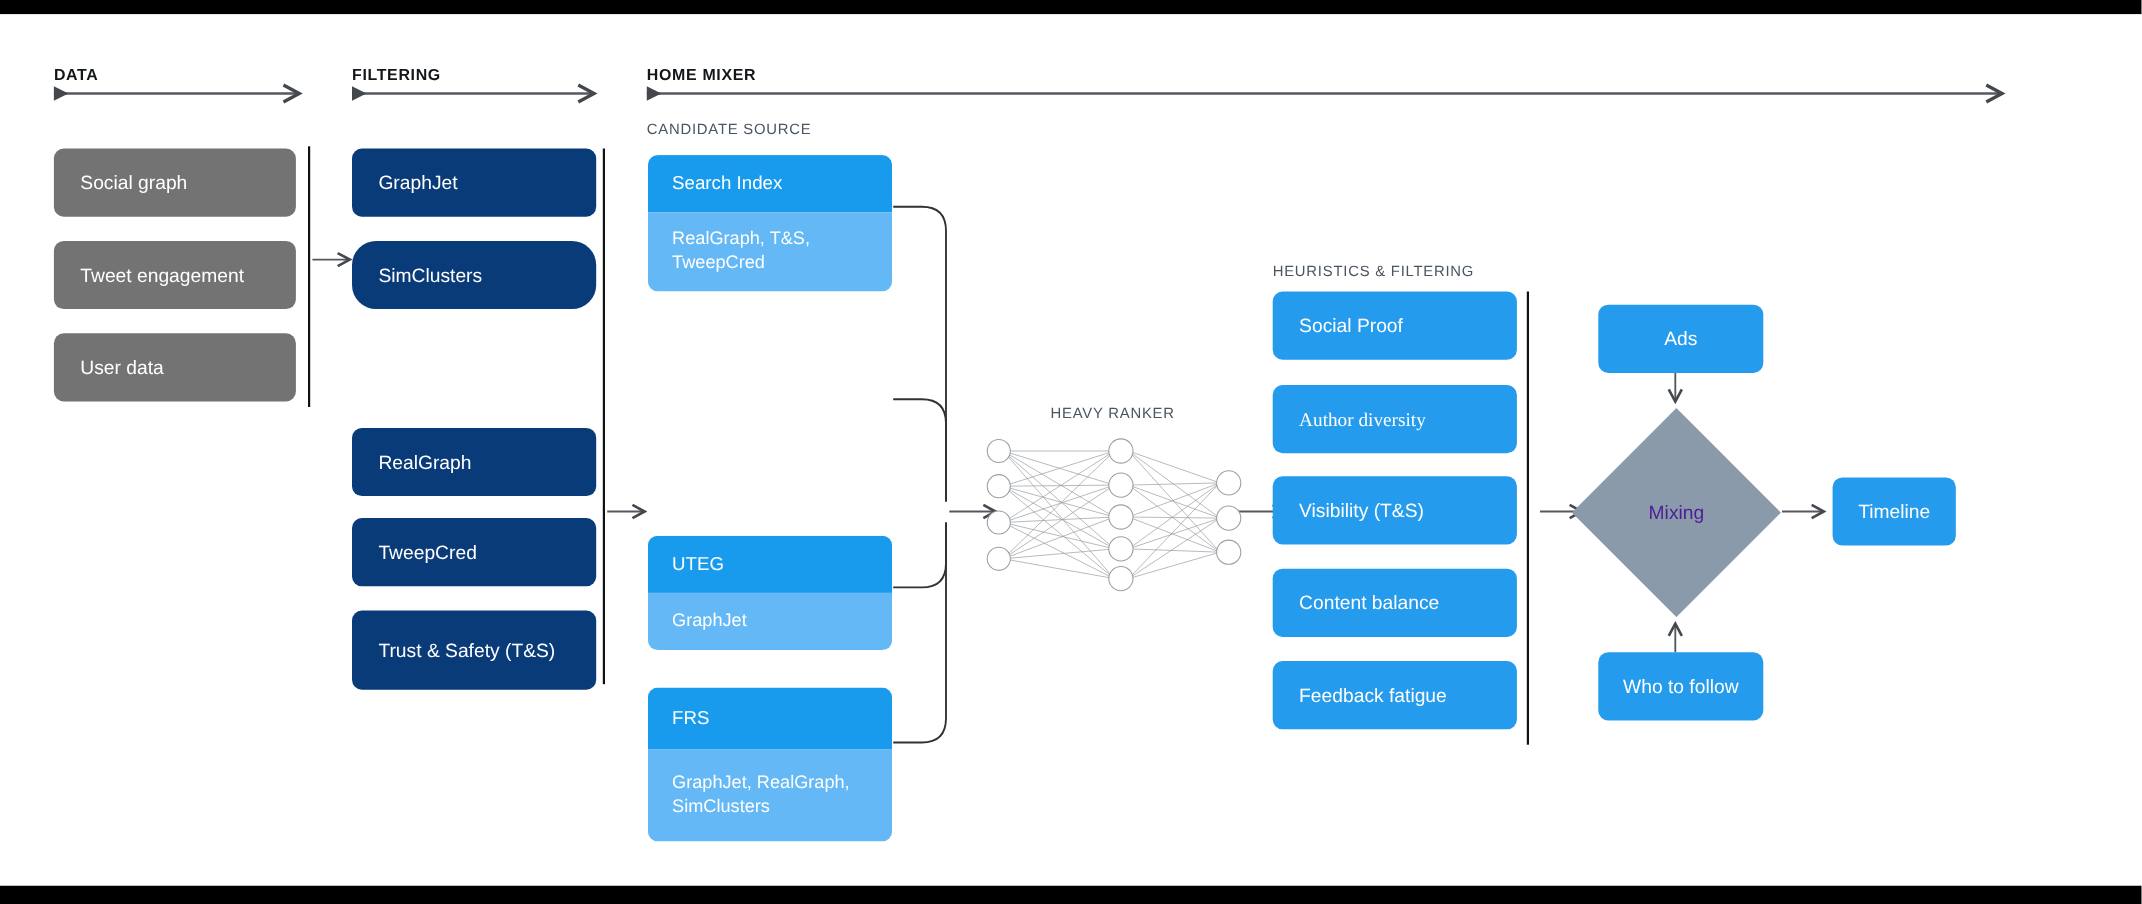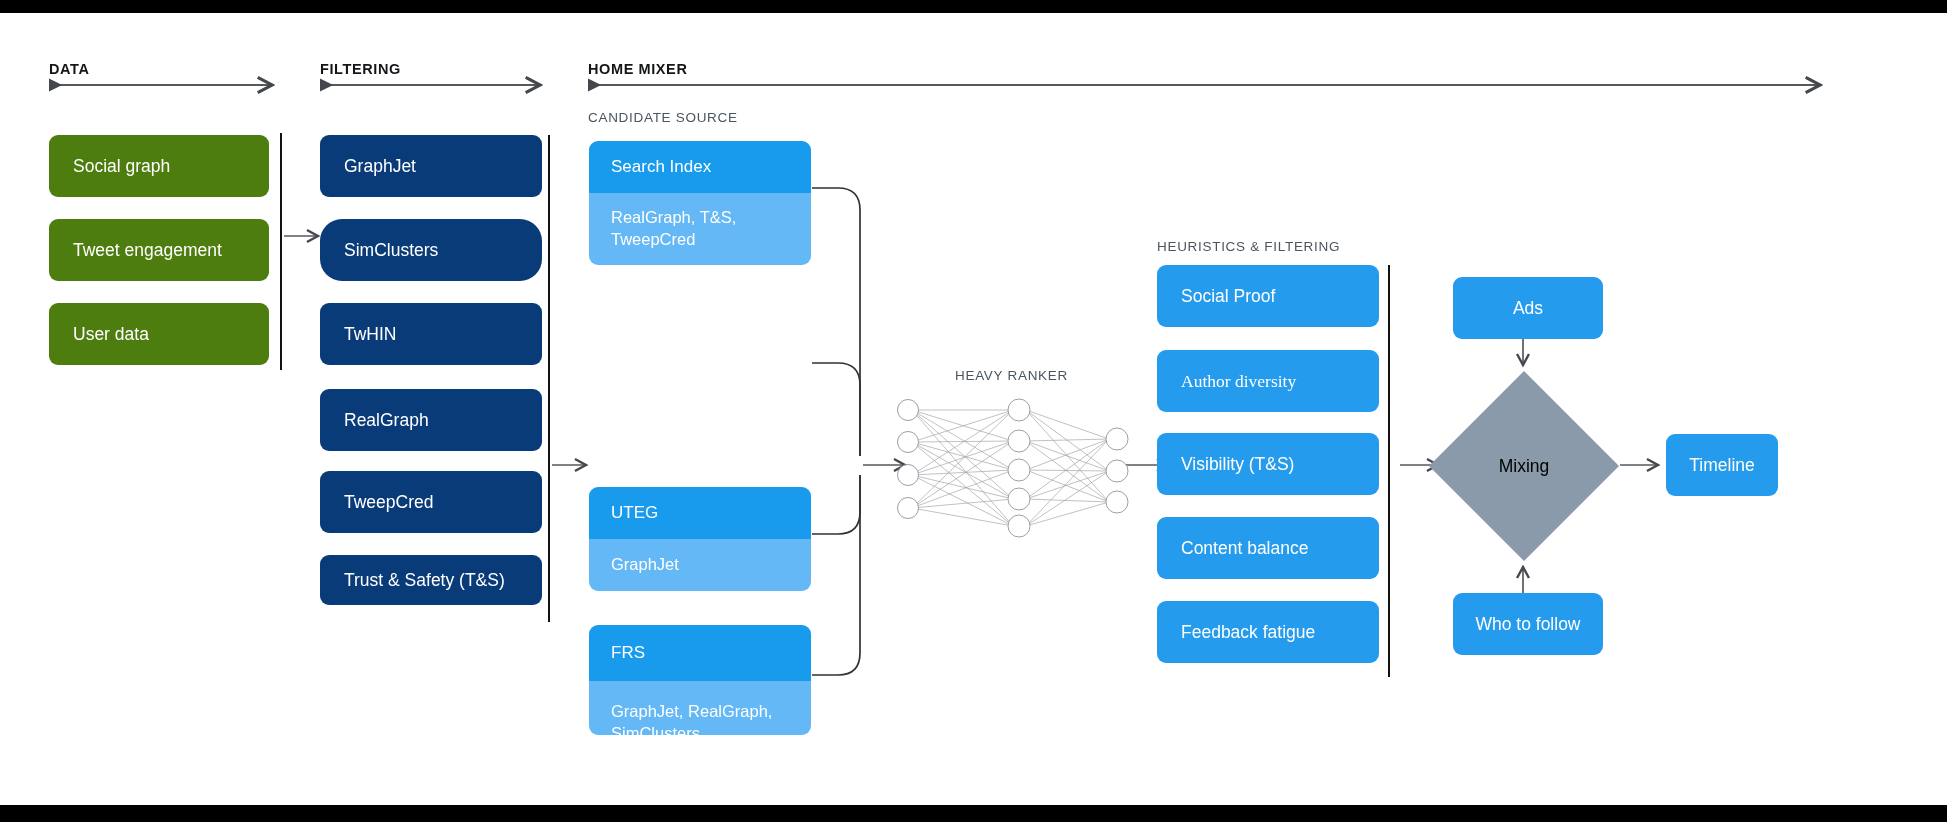--- a/index.html
+++ b/index.html
@@ -21,41 +21,41 @@
   .sub-head{
     position:absolute;font-size:13.5px;font-weight:400;letter-spacing:.7px;
     color:#4a5560;white-space:nowrap;
   }
 
   
   .box{
     position:absolute;border-radius:9px;display:flex;align-items:center;
     color:#fff;font-size:17.5px;box-sizing:border-box;padding-left:24px;
   }
-  .box.data{background:#4d7c0f;}
+  .box.data{background:#737373;}
   .box.feature{background:#0A3B79;}
   .box.heur{background:#249BEC;}
   .box.out{background:#249BEC;justify-content:center;padding-left:0;}
 
   
   .cs-card{position:absolute;border-radius:9px;overflow:hidden;box-sizing:border-box;}
   .cs-head{
     background:#189BED;color:#fff;font-size:17px;
     display:flex;align-items:center;padding:0 22px;box-sizing:border-box;
   }
   .cs-body{
     background:#63B8F5;color:#fff;font-size:16.5px;line-height:1.32;
     display:flex;align-items:center;padding:0 22px;box-sizing:border-box;
   }
 
   
   .diamond{
     position:absolute;background:#8B9AAB;
     display:flex;align-items:center;justify-content:center;
-    color:#000000;font-size:17.5px;
+    color:#4c1d95;font-size:17.5px;
     clip-path:polygon(50% 0,100% 50%,50% 100%,0 50%);
   }
   .diamond span{position:relative;}
 
   
   .vdiv{position:absolute;width:2px;background:#111;}
 
   svg.overlay{position:absolute;left:0;top:0;width:1947px;height:792px;pointer-events:none;}
   .nn-label{
     position:absolute;font-size:13.5px;letter-spacing:.7px;color:#4a5560;white-space:nowrap;
@@ -125,45 +125,42 @@
   <div class="box data" style="left:49px;top:290px;width:220px;height:62px;">
     <span>User data</span>
   </div>
 
   <div class="box feature" style="left:320px;top:122px;width:222px;height:62px;">
     <span>GraphJet</span>
   </div>
   <div class="box feature" style="left:320px;top:206px;width:222px;height:62px;border-radius:22px;">
     <span>SimClusters</span>
   </div>
-  <div class="box feature" style="left:320px;top:290px;width:222px;height:62px;">
-    <span>TwHIN</span>
-  </div>
   <div class="box feature" style="left:320px;top:376px;width:222px;height:62px;">
     <span>RealGraph</span>
   </div>
   <div class="box feature" style="left:320px;top:458px;width:222px;height:62px;">
     <span>TweepCred</span>
   </div>
-  <div class="box feature" style="left:320px;top:542px;width:222px;height:50px;">
+  <div class="box feature" style="left:320px;top:542px;width:222px;height:72px;">
     <span>Trust &amp; Safety (T&amp;S)</span>
   </div>
 
   <div class="cs-card" style="left:589px;top:128px;width:222px;height:124px;">
     <div class="cs-head" style="height:52px;">Search Index</div>
     <div class="cs-body" style="height:72px;">RealGraph, T&amp;S, TweepCred</div>
   </div>
 
 
   <div class="cs-card" style="left:589px;top:474px;width:222px;height:104px;">
     <div class="cs-head" style="height:52px;">UTEG</div>
     <div class="cs-body" style="height:52px;">GraphJet</div>
   </div>
 
-  <div class="cs-card" style="left:589px;top:612px;width:222px;height:110px;">
+  <div class="cs-card" style="left:589px;top:612px;width:222px;height:140px;">
     <div class="cs-head" style="height:56px;">FRS</div>
     <div class="cs-body" style="height:84px;">GraphJet, RealGraph, SimClusters</div>
   </div>
 
   <svg style="position:absolute;left:895px;top:378px;width:240px;height:150px;" viewBox="0 0 240 150">
     <g stroke="#9aa0a6" stroke-width="0.65" fill="none">
       <line x1="17" y1="19" x2="118" y2="19"></line>
         <line x1="17" y1="19" x2="118" y2="50"></line>
       <line x1="17" y1="19" x2="118" y2="79"></line>
         <line x1="17" y1="19" x2="118" y2="108"></line>

